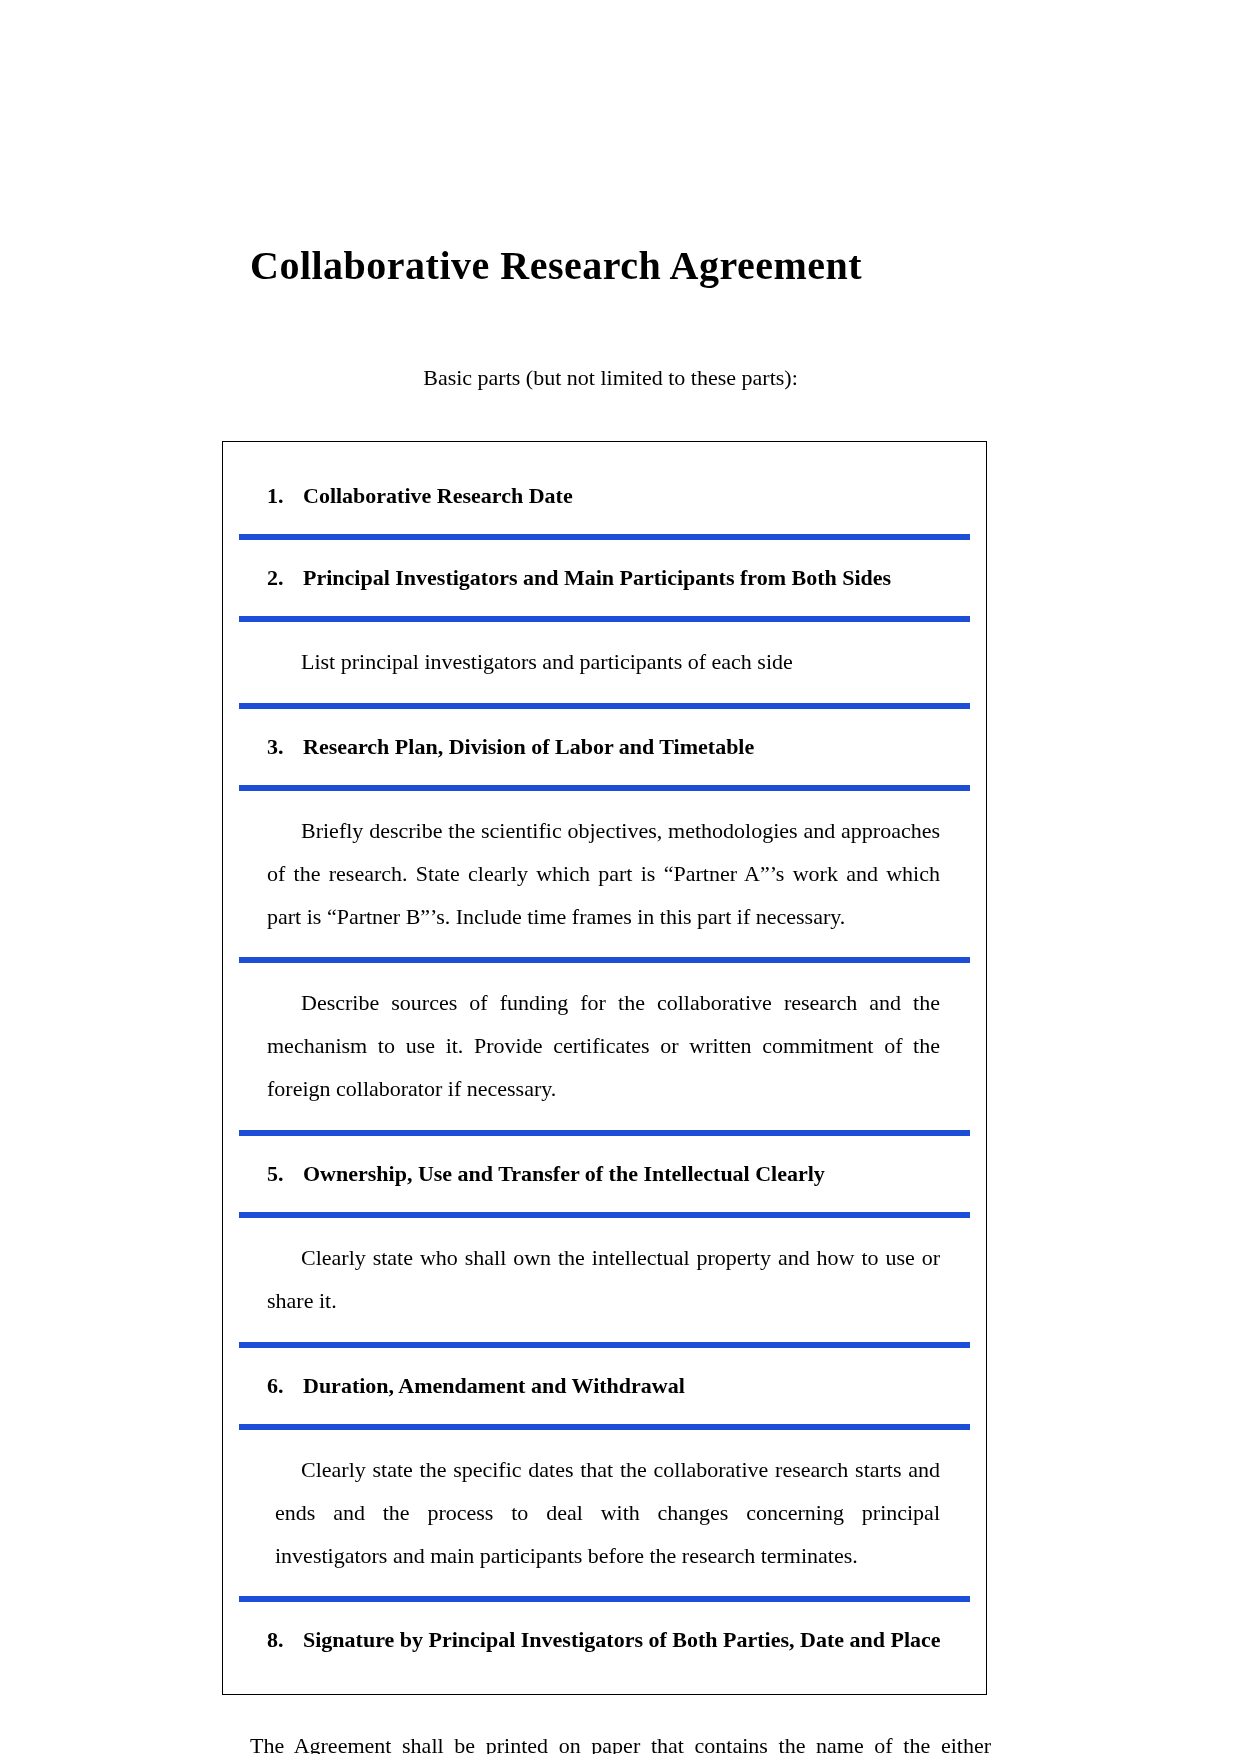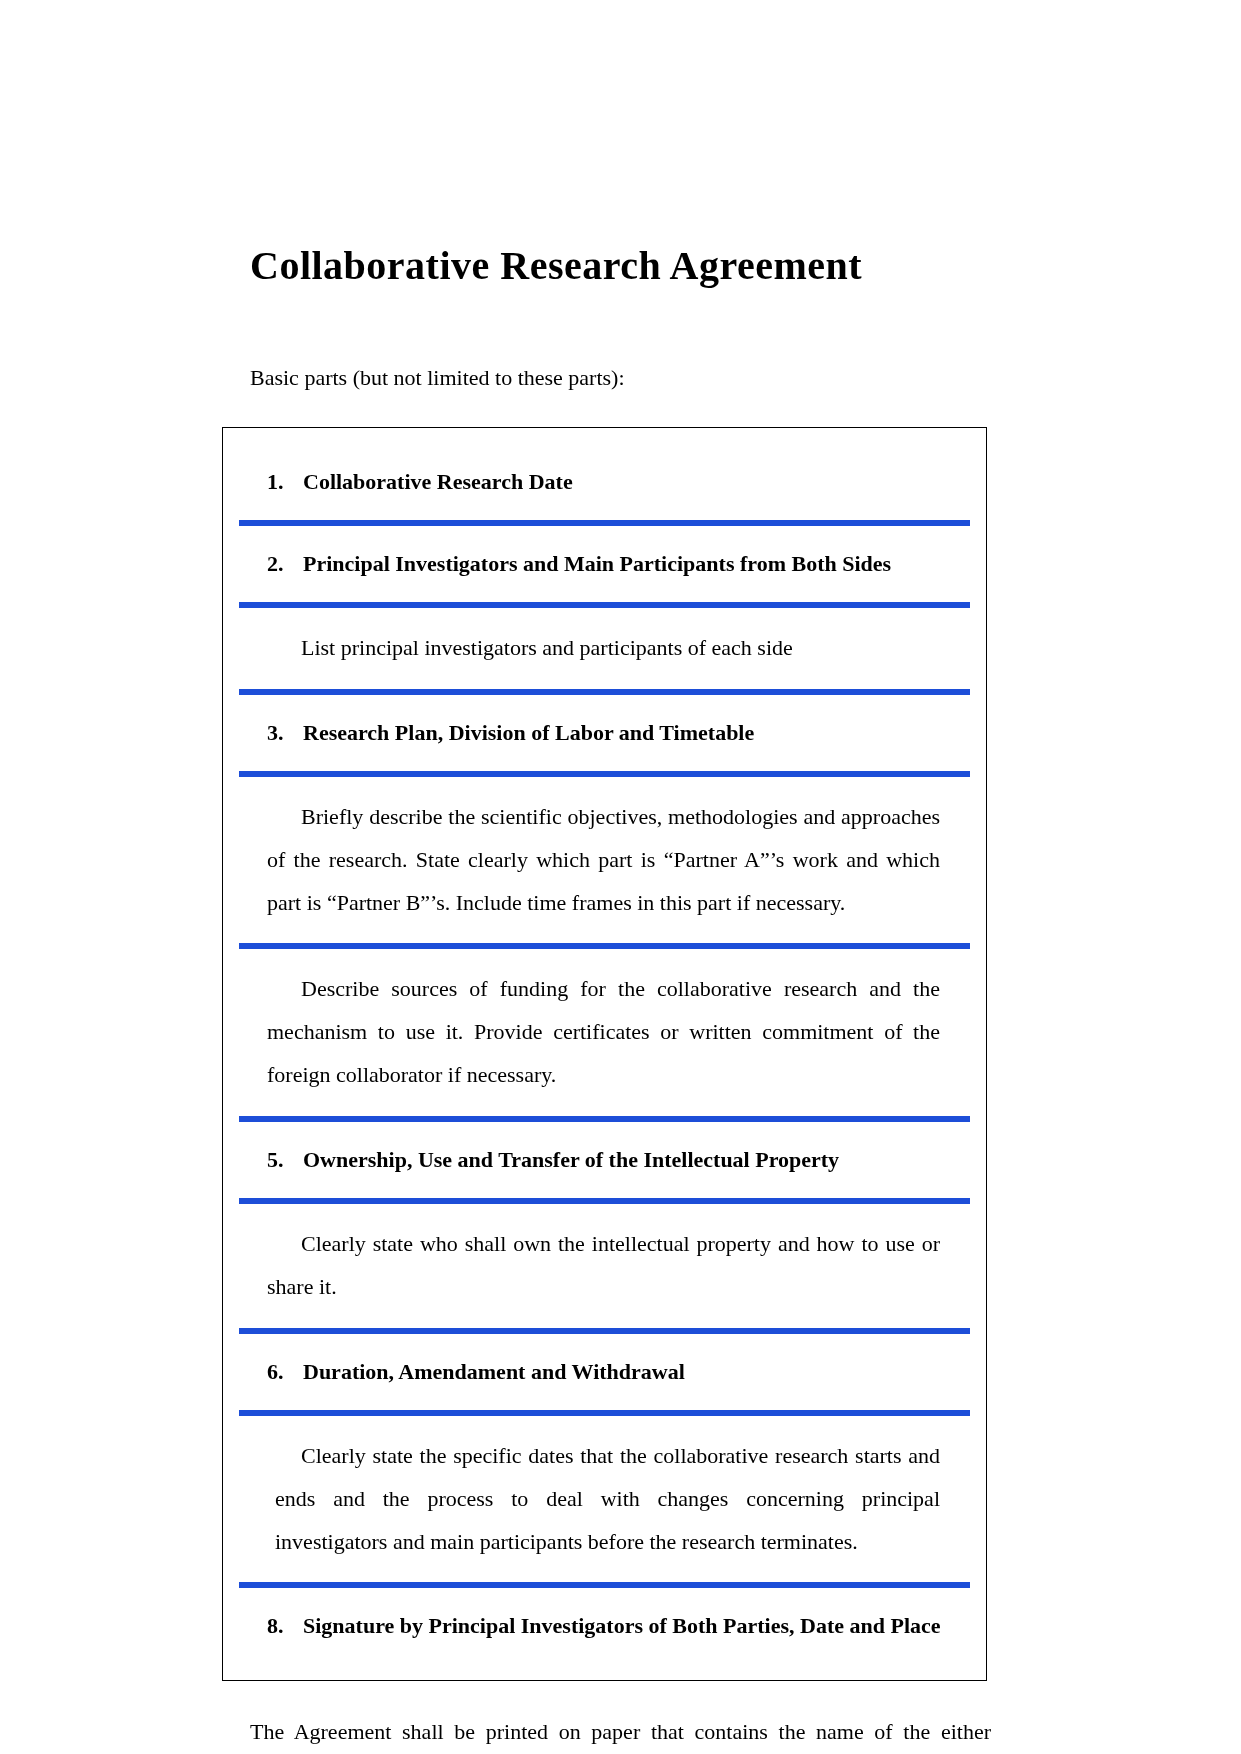--- a/index.html
+++ b/index.html
@@ -25,21 +25,22 @@
     font-size: 40px;
     font-weight: bold;
     letter-spacing: 0.5px;
     margin-left: 12px;
     margin-bottom: 44px;
     white-space: nowrap;
   }
   .intro {
     font-size: 22px;
     margin-left: 12px;
-    margin-bottom: 20px;
+    margin-bottom: 34px;
+    text-align: center;
   }
   .agreement-table {
     width: 100%;
     border: 1px solid #000000;
   }
   .row { width: 100%; }
   .row + .row { border-top: 6px solid #1d4ed8; }
   .row.header {
     padding: 9px 12px 9px 12px;
     font-size: 22px;
@@ -101,21 +102,21 @@
       <div class="row body">
         <p class="body-text">Briefly describe the scientific objectives, methodologies and approaches of the research. State clearly which part is “Partner A”’s work and which part is “Partner B”’s. Include time frames in this part if necessary.</p>
       </div>
 
 
       <div class="row body">
         <p class="body-text">Describe sources of funding for the collaborative research and the mechanism to use it. Provide certificates or written commitment of the foreign collaborator if necessary.</p>
       </div>
 
       <div class="row header">
-        <span class="num">5.</span><span class="label">Ownership, Use and Transfer of the Intellectual Property</span>
+        <span class="num">5.</span><span class="label">Ownership, Use and Transfer of the Intellectual Clearly</span>
       </div>
 
       <div class="row body">
         <p class="body-text">Clearly state who shall own the intellectual property and how to use or share it.</p>
       </div>
 
       <div class="row header">
         <span class="num">6.</span><span class="label">Duration, Amendament and Withdrawal</span>
       </div>
 

